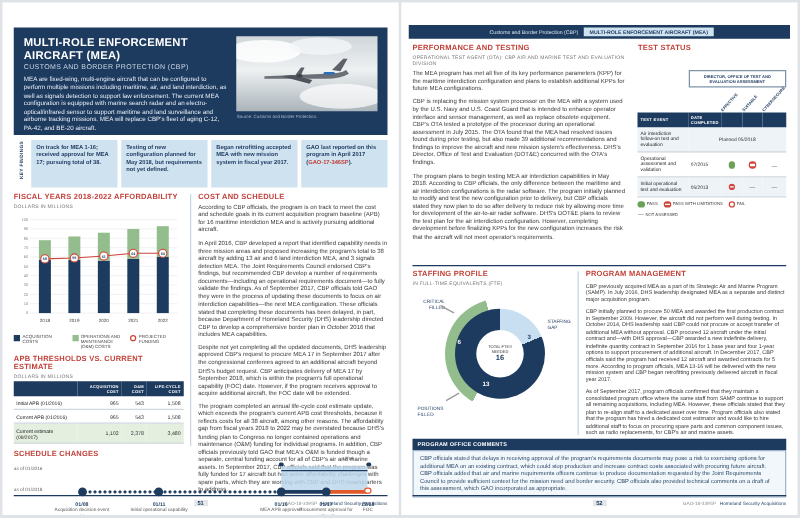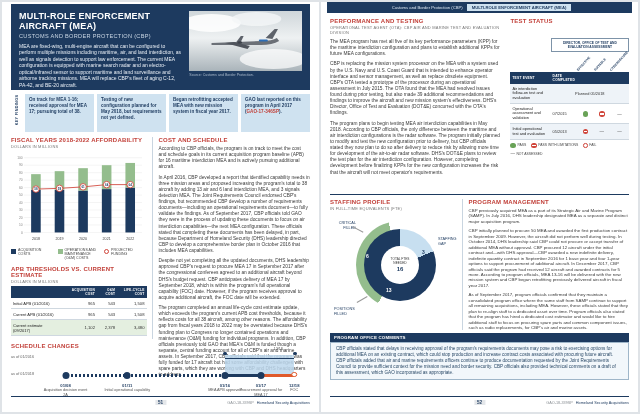--- a/index.html
+++ b/index.html
@@ -1,19 +1,19 @@
 <!DOCTYPE html>
 <html><head>
 <meta charset="utf-8">
 <style>
   * { box-sizing: border-box; margin: 0; padding: 0; }
   html,body { width:640px; height:414px; }
   body { background:#dfe3e7; font-family:"Liberation Sans", sans-serif; color:#333; }
   .spread { display:flex; width:640px; height:414px; padding:2px; gap:2px; }
-  .page { background:#fff; width:317px; height:410px; overflow:hidden; position:relative; padding:2px 9px 2px 9px; }
+  .page { background:#fff; width:317px; height:410px; overflow:hidden; position:relative; padding:20px 9px 2px 9px; }
 
   
   .sec-h { color:#c2413a; font-weight:bold; font-size:6px; letter-spacing:.2px; }
   .sec-sub { color:#777; font-size:4px; letter-spacing:.2px; margin-top:1px; }
   .body-txt { font-size:4.8px; line-height:1.28; color:#3a3a3a; }
   .body-txt p { margin-bottom:4px; }
   .page-footer { position:absolute; left:9px; right:9px; bottom:4px; border-top:1.6px solid #1d3a5f; padding-top:2px; height:12px; }
   .page-num { position:absolute; left:50%; transform:translateX(-50%); top:3px; background:#e4e7ea; color:#1d3a5f; font-weight:bold; font-size:4.6px; padding:0 3px; }
   .foot-right { position:absolute; right:0; top:4px; font-size:3.8px; color:#8a8f94; }
   .foot-right .suffix { color:#1d3a5f; margin-left:3px; }

